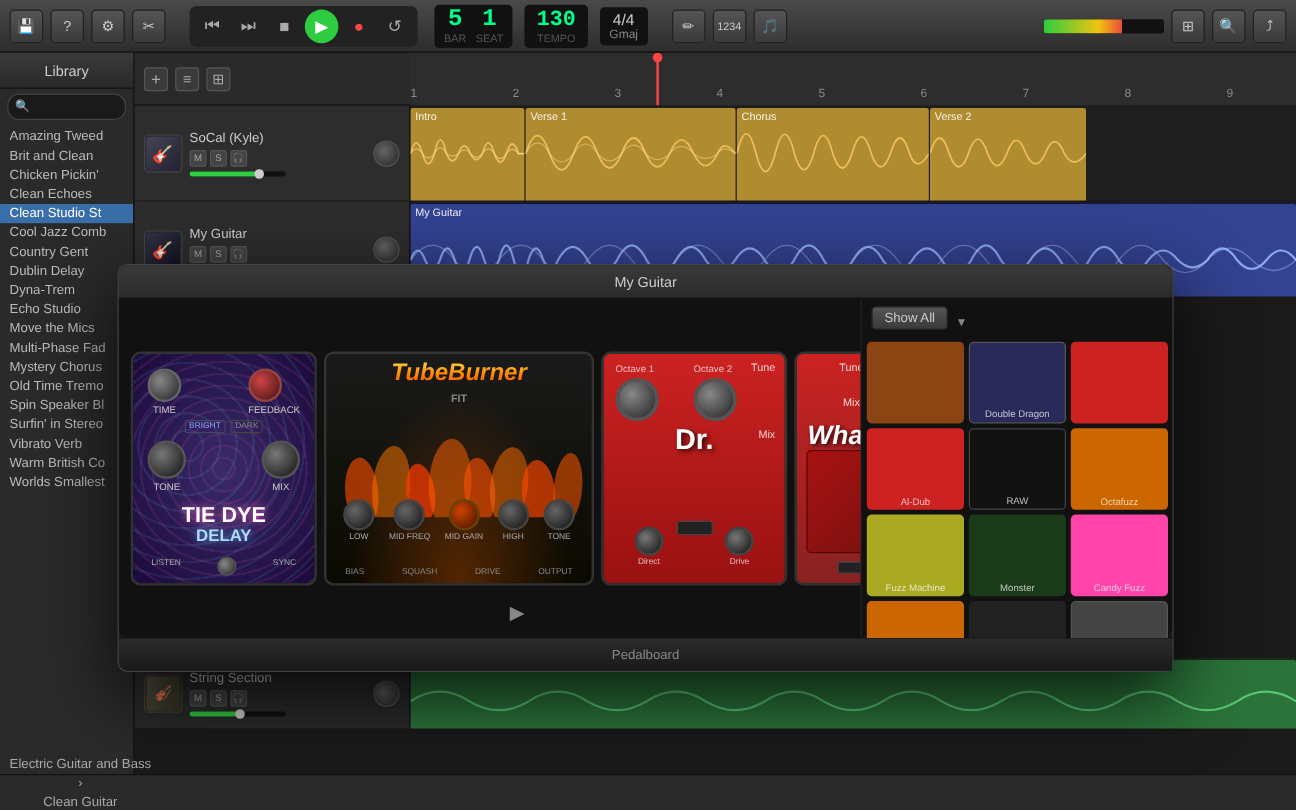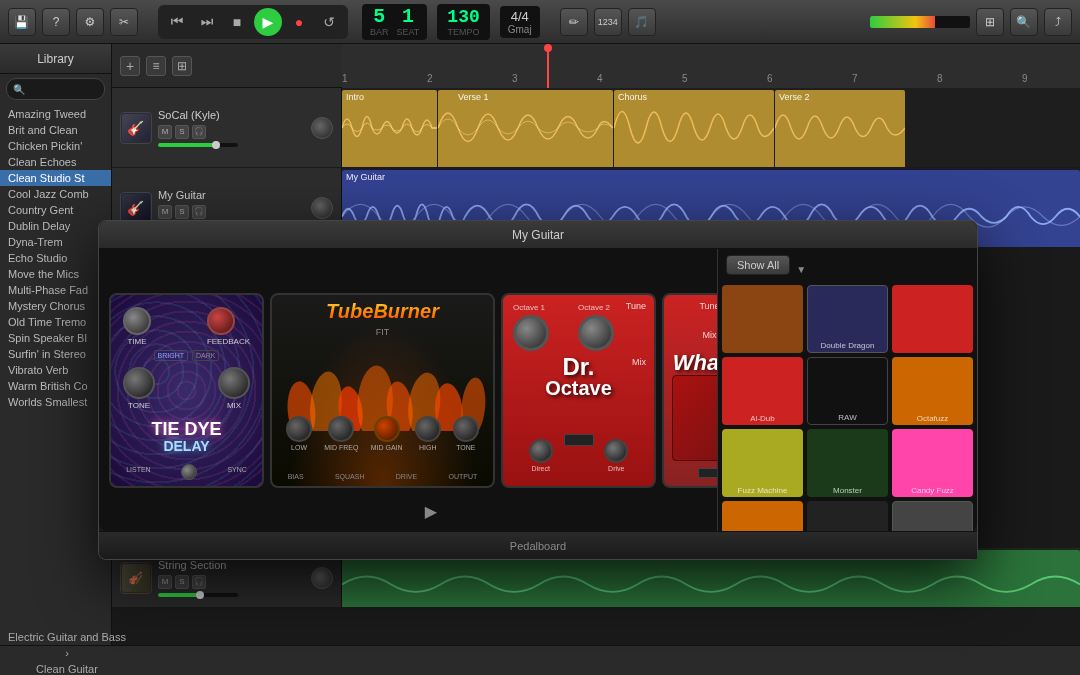--- a/index.html
+++ b/index.html
@@ -513,21 +513,21 @@
         <div class="track-content" style="position:relative;background:#1e1e1e;">
 
           <div style="position:absolute;left:0;top:2px;width:95px;height:calc(100%-4px);background:rgba(200,160,50,0.85);border-radius:2px;">
             <div style="position:absolute;top:2px;left:4px;font-size:9px;color:rgba(255,255,255,0.9);">Intro</div>
             <svg class="waveform-svg" viewBox="0 0 95 76" preserveAspectRatio="none">
               <path d="M0,38 Q5,20 10,38 Q15,55 20,38 Q25,15 30,38 Q35,50 40,38 Q45,25 50,38 Q55,48 60,38 Q65,20 70,38 Q75,52 80,38 Q85,22 90,38 L95,38" stroke="rgba(255,200,100,0.8)" stroke-width="1.5" fill="none"></path>
               <path d="M0,38 Q5,30 10,38 Q15,45 20,38 Q25,28 30,38 Q35,42 40,38 Q45,32 50,38 Q55,44 60,38 Q65,30 70,38 Q75,46 80,38 Q85,31 90,38 L95,38" stroke="rgba(255,220,150,0.6)" stroke-width="1" fill="none"></path>
             </svg>
           </div>
           <div style="position:absolute;left:96px;top:2px;width:175px;height:calc(100%-4px);background:rgba(200,160,50,0.85);border-radius:2px;">
-            <div style="position:absolute;top:2px;left:4px;font-size:9px;color:rgba(255,255,255,0.9);margin-left:16px;">Verse 1</div>
+            <div style="position:absolute;top:2px;left:4px;font-size:9px;color:rgba(255,255,255,0.9);">Verse 1</div>
             <svg class="waveform-svg" viewBox="0 0 175 76" preserveAspectRatio="none">
               <path d="M0,38 Q10,8 20,38 Q30,65 40,38 Q50,10 60,38 Q70,62 80,38 Q90,12 100,38 Q110,60 120,38 Q130,15 140,38 Q150,58 160,38 Q165,25 175,38" stroke="rgba(255,200,100,0.8)" stroke-width="1.5" fill="none"></path>
               <path d="M0,38 Q10,20 20,38 Q30,52 40,38 Q50,22 60,38 Q70,50 80,38 Q90,24 100,38 Q110,48 120,38 Q130,26 140,38 Q150,46 160,38 Q165,30 175,38" stroke="rgba(255,220,150,0.5)" stroke-width="1" fill="none"></path>
             </svg>
           </div>
           <div style="position:absolute;left:272px;top:2px;width:160px;height:calc(100%-4px);background:rgba(200,160,50,0.85);border-radius:2px;">
             <div style="position:absolute;top:2px;left:4px;font-size:9px;color:rgba(255,255,255,0.9);">Chorus</div>
             <svg class="waveform-svg" viewBox="0 0 160 76" preserveAspectRatio="none">
               <path d="M0,38 Q8,5 16,38 Q24,68 32,38 Q40,6 48,38 Q56,65 64,38 Q72,8 80,38 Q88,62 96,38 Q104,10 112,38 Q120,60 128,38 Q136,12 144,38 Q150,55 160,38" stroke="rgba(255,200,100,0.8)" stroke-width="1.5" fill="none"></path>
             </svg>
@@ -674,21 +674,21 @@
           <ellipse cx="130" cy="48" rx="13" ry="28" fill="rgba(255,80,0,0.6)" transform="rotate(-6,130,48)"></ellipse>
           <ellipse cx="155" cy="44" rx="16" ry="33" fill="rgba(255,110,0,0.5)" transform="rotate(7,155,44)"></ellipse>
           <ellipse cx="180" cy="50" rx="14" ry="28" fill="rgba(255,70,0,0.65)" transform="rotate(-4,180,50)"></ellipse>
           <ellipse cx="205" cy="46" rx="12" ry="30" fill="rgba(255,90,0,0.55)" transform="rotate(5,205,46)"></ellipse>
         </svg>
 
         <div style="position:absolute;top:5px;left:0;right:0;text-align:center;">
           <div style="font-size:20px;font-weight:900;font-style:italic;background:linear-gradient(180deg,#ffdd44,#ff8800,#ff4400);-webkit-background-clip:text;-webkit-text-fill-color:transparent;background-clip:text;">TubeBurner</div>
         </div>
 
-        <div style="position:absolute;top:32px;left:0;right:0;text-align:center;font-size:9px;color:#888;">FIT</div>
+        <div style="position:absolute;top:32px;left:0;right:0;text-align:center;font-size:9px;color:#888;font-weight:bold;">FIT</div>
 
         <div style="position:absolute;bottom:35px;left:0;right:0;display:flex;justify-content:space-around;padding:0 8px;">
           <div style="display:flex;flex-direction:column;align-items:center;gap:2px;">
             <div style="width:26px;height:26px;background:radial-gradient(circle at 35% 35%,#666,#111);border:2px solid #444;border-radius:50%;"></div>
             <div style="font-size:7px;color:#aaa;">LOW</div>
           </div>
           <div style="display:flex;flex-direction:column;align-items:center;gap:2px;">
             <div style="width:26px;height:26px;background:radial-gradient(circle at 35% 35%,#666,#111);border:2px solid #444;border-radius:50%;"></div>
             <div style="font-size:7px;color:#aaa;">MID FREQ</div>
           </div>
@@ -725,21 +725,20 @@
 
         <div style="position:absolute;top:8px;right:40px;">
           <div style="font-size:8px;color:rgba(255,255,255,0.7);margin-bottom:3px;">Octave 2</div>
           <div style="width:36px;height:36px;background:radial-gradient(circle at 35% 35%,#888,#222);border:3px solid #555;border-radius:50%;"></div>
         </div>
 
         <div style="position:absolute;top:62px;right:8px;font-size:9px;color:rgba(255,255,255,0.8);">Mix</div>
 
         <div style="position:absolute;top:58px;left:0;right:0;text-align:center;">
           <div style="font-size:24px;font-weight:900;color:white;text-shadow:2px 2px 4px rgba(0,0,0,0.8);">Dr.</div>
-          <div style="font-size:20px;font-weight:900;color:white;text-shadow:2px 2px 4px rgba(0,0,0,0.8);margin-top:-4px;">Octave</div>
         </div>
 
         <div style="position:absolute;bottom:40px;left:0;right:0;display:flex;justify-content:center;">
           <div style="width:30px;height:12px;background:#222;border:1px solid #444;border-radius:2px;"></div>
         </div>
 
         <div style="position:absolute;bottom:14px;left:0;right:0;display:flex;justify-content:space-around;">
           <div style="display:flex;flex-direction:column;align-items:center;gap:2px;">
             <div style="width:24px;height:24px;background:radial-gradient(circle at 35% 35%,#777,#111);border:2px solid #444;border-radius:50%;"></div>
             <div style="font-size:7px;color:rgba(255,255,255,0.7);">Direct</div>

